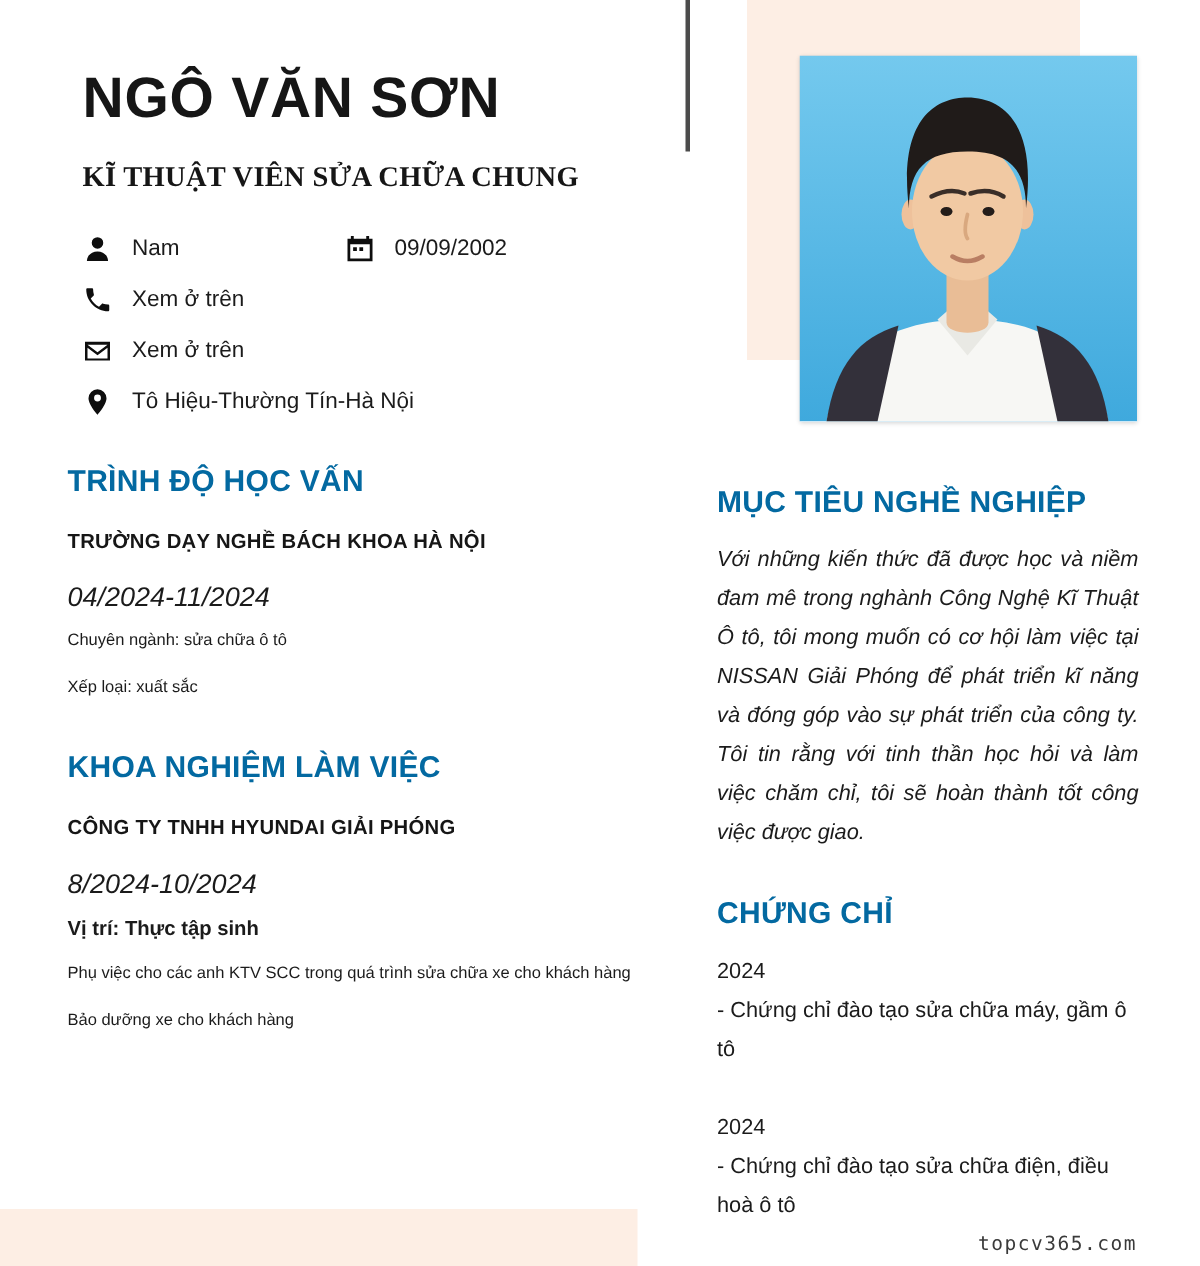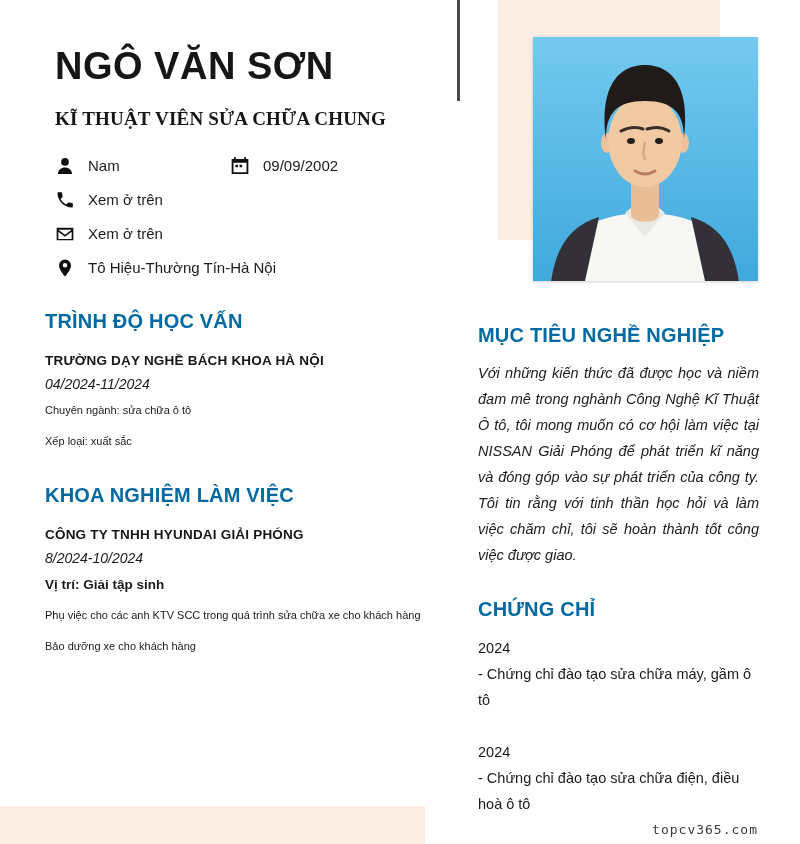--- a/index.html
+++ b/index.html
@@ -30,21 +30,21 @@
   .cfield { display: inline-flex; align-items: center; gap: 13px; font-size: 15px; color: #1b1b1b; }
   .cfield.first { width: 175px; }
   .cicon { display: inline-flex; width: 20px; height: 20px; flex: 0 0 20px; }
   .cicon svg { width: 20px; height: 20px; fill: #0e0e0e; }
 
   .section-heading { font-size: 20px; font-weight: bold; color: #0369a1; letter-spacing: .2px; }
   .left-col .section-heading.edu { margin-top: 32px; }
   .left-col .section-heading.exp { margin-top: 30px; }
 
   .entry-title { margin-top: 20px; font-size: 13.5px; font-weight: bold; color: #161616; letter-spacing: .2px; }
-  .entry-period { margin-top: 8px; font-size: 14px; font-style: italic; color: #1b1b1b; }
+  .entry-period { margin-top: 20px; font-size: 18px; font-style: italic; color: #1b1b1b; }
   .entry-line { margin-top: 6px; font-size: 11px; line-height: 25px; color: #1b1b1b; }
   .entry-line.bold { font-weight: bold; font-size: 13.5px; }
 
   
   .right-col { position: absolute; left: 478px; top: 324px; width: 281px; }
   .objective-text { margin-top: 13px; font-size: 14.5px; line-height: 26px; text-align: justify; color: #1b1b1b; font-style: italic; }
   .right-col .section-heading.cert { margin-top: 30px; }
   .cert-entry { margin-top: 14px; }
   .cert-entry + .cert-entry { margin-top: 26px; }
   .cert-year { font-size: 14.5px; line-height: 26px; color: #1b1b1b; }
@@ -149,21 +149,21 @@
 
     <h3 class="section-heading edu">TRÌNH ĐỘ HỌC VẤN</h3>
     <div class="entry-title">TRƯỜNG DẠY NGHỀ BÁCH KHOA HÀ NỘI</div>
     <div class="entry-period">04/2024-11/2024</div>
     <div class="entry-line">Chuyên ngành: sửa chữa ô tô</div>
     <div class="entry-line">Xếp loại: xuất sắc</div>
 
     <h3 class="section-heading exp">KHOA NGHIỆM LÀM VIỆC</h3>
     <div class="entry-title">CÔNG TY TNHH HYUNDAI GIẢI PHÓNG</div>
     <div class="entry-period">8/2024-10/2024</div>
-    <div class="entry-line bold">Vị trí: Giải tập sinh</div>
+    <div class="entry-line bold">Vị trí: Thực tập sinh</div>
     <div class="entry-line">Phụ việc cho các anh KTV SCC trong quá trình sửa chữa xe cho khách hàng</div>
     <div class="entry-line">Bảo dưỡng xe cho khách hàng</div>
   </div>
 
   <div class="right-col">
     <h3 class="section-heading">MỤC TIÊU NGHỀ NGHIỆP</h3>
     <p class="objective-text">Với những kiến thức đã được học và niềm đam mê trong nghành Công Nghệ Kĩ Thuật Ô tô, tôi mong muốn có cơ hội làm việc tại NISSAN Giải Phóng để phát triển kĩ năng và đóng góp vào sự phát triển của công ty. Tôi tin rằng với tinh thần học hỏi và làm việc chăm chỉ, tôi sẽ hoàn thành tốt công việc được giao.</p>
 
     <h3 class="section-heading cert">CHỨNG CHỈ</h3>
 

